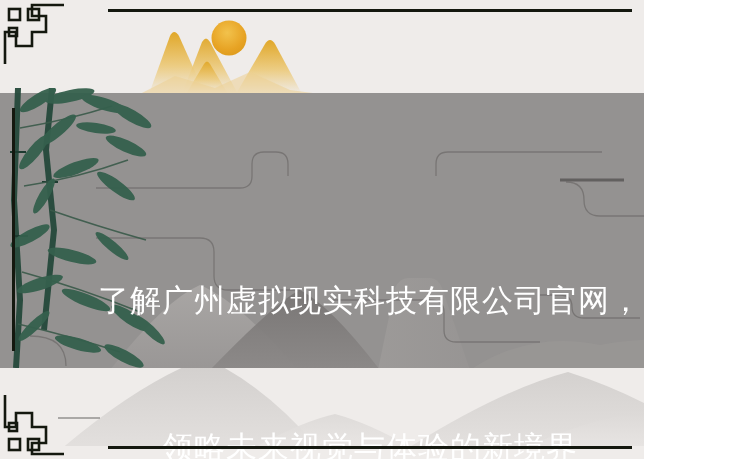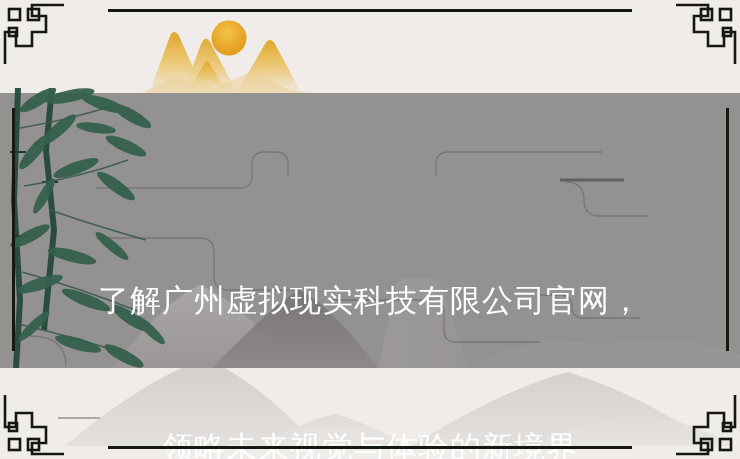--- a/index.html
+++ b/index.html
@@ -6,21 +6,21 @@
     margin: 0;
     padding: 0;
     background: #ffffff;
   }
   body {
     font-family: "Liberation Sans", sans-serif;
   }
 
   #banner {
     position: relative;
-    width: 740px;
+    width: 644px;
     height: 459px;
     overflow: hidden;
     background: #efecea;
   }
 
   
   .band-top {
     position: absolute;
     left: 0; top: 0;
     width: 740px; height: 93px;

